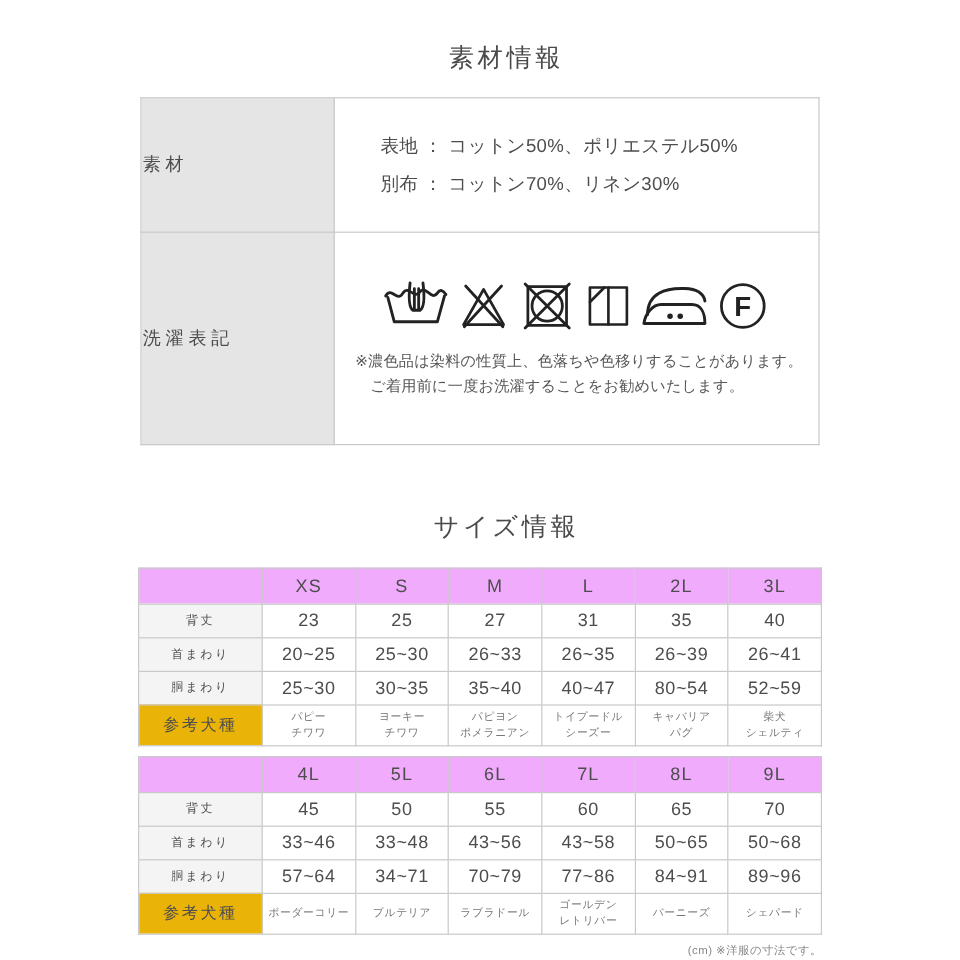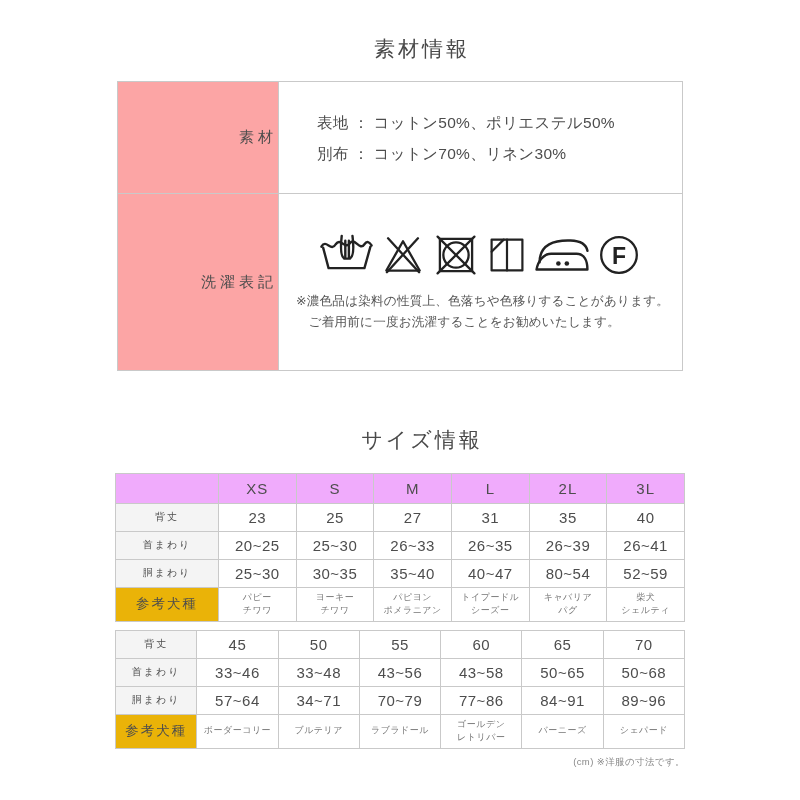--- a/index.html
+++ b/index.html
@@ -13,22 +13,22 @@
     margin:0;font-size:21px;font-weight:500;text-align:center;
     letter-spacing:3px;color:#4a4a4a;line-height:1.25;padding-left:44px;
   }
   
   .mat-table{
     border-collapse:collapse;table-layout:fixed;
     width:566px;margin:19px auto 0;
   }
   .mat-table th,.mat-table td{border:1px solid #c9c9c9;}
   .mat-table th{
-    width:158px;background:#fca5a5;font-weight:normal;
-    font-size:15px;letter-spacing:4px;color:#4d4d4d;text-align:right;
+    width:158px;background:#e5e5e5;font-weight:normal;
+    font-size:15px;letter-spacing:4px;color:#4d4d4d;text-align:left;
   }
   .row-material{height:112px;}
   .row-care{height:177px;}
   .mat-cell{padding-left:38px;font-size:15.5px;letter-spacing:0.3px;}
   .mat-line{line-height:2.0;}
   .care-cell{padding:0 10px;}
   .symbol-row{display:flex;justify-content:center;align-items:center;gap:5px;margin-bottom:13px;}
   .symbol-row svg{display:block;}
   .sym{stroke:#222;stroke-width:2;fill:none;stroke-linecap:round;stroke-linejoin:round;}
   .care-note{font-size:12.6px;line-height:1.65;color:#555;padding-left:7px;letter-spacing:0.2px;}
@@ -173,20 +173,29 @@
             <td>ヨーキー<br>チワワ</td>
             <td>パピヨン<br>ポメラニアン</td>
             <td>トイプードル<br>シーズー</td>
             <td>キャバリア<br>パグ</td>
             <td>柴犬<br>シェルティ</td>
           </tr>
         </tbody>
       </table>
     <table class="size-table second">
         <tbody>
+          <tr class="hdr">
+            <th class="corner"></th>
+            <th>4L</th>
+            <th>5L</th>
+            <th>6L</th>
+            <th>7L</th>
+            <th>8L</th>
+            <th>9L</th>
+          </tr>
           <tr class="data">
             <th>背丈</th>
             <td>45</td>
             <td>50</td>
             <td>55</td>
             <td>60</td>
             <td>65</td>
             <td>70</td>
           </tr>
           <tr class="data">

